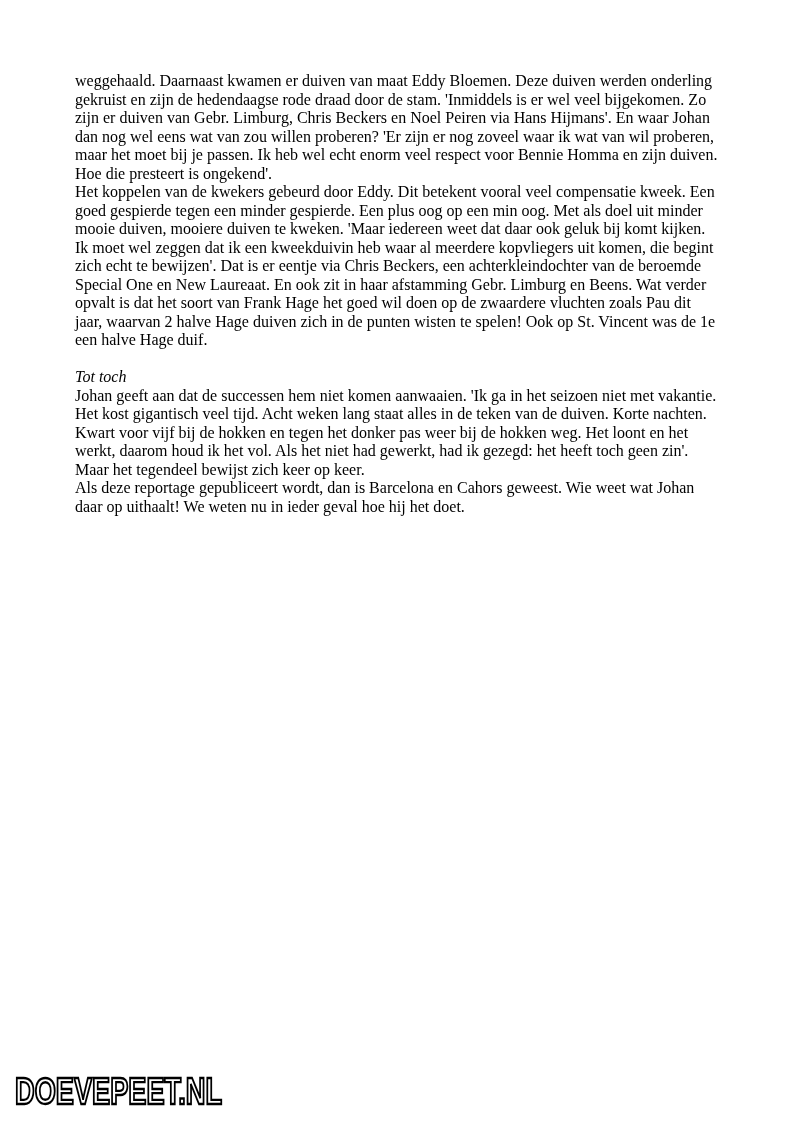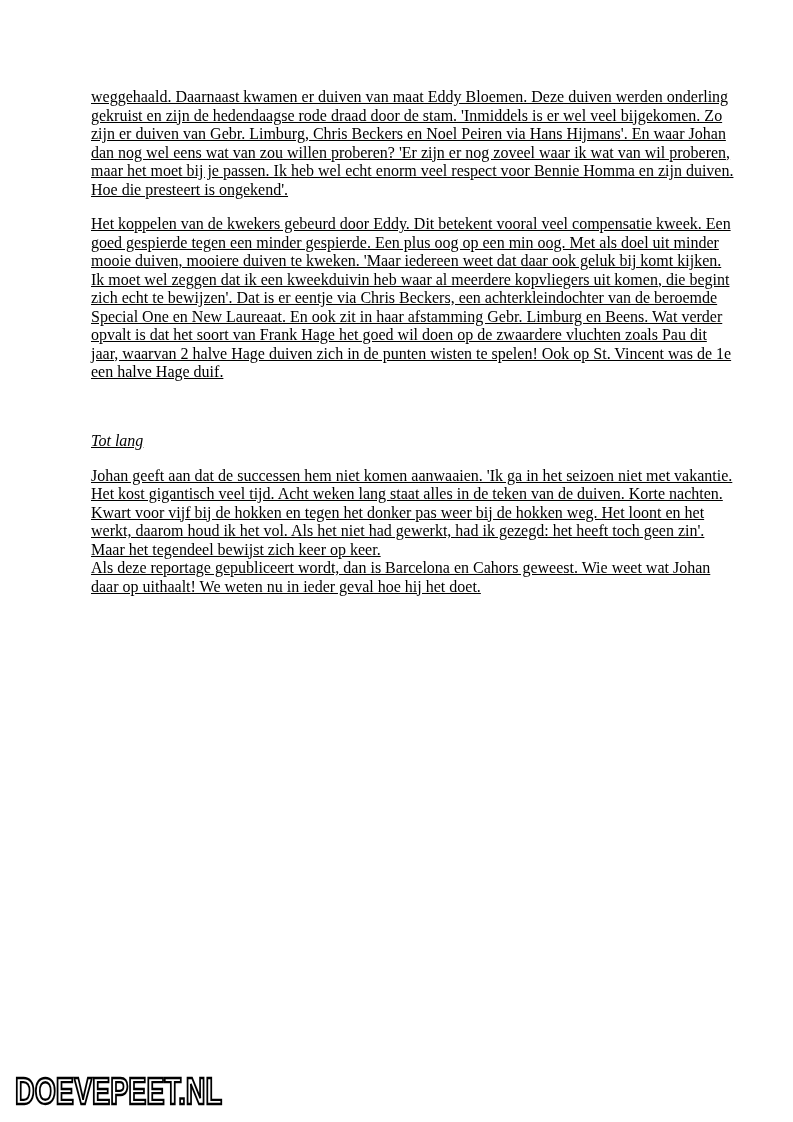--- a/index.html
+++ b/index.html
@@ -18,24 +18,23 @@
   .article {
     position: absolute;
     left: 75px;
     top: 72px;
     width: 700px;
     font-size: 16px;
     line-height: 18.5px;
     text-align: left;
   }
   .article p {
-    margin: 16px;
+    margin: 0;
     padding: 0;
     white-space: pre-line;
-    text-decoration: underline;
   }
   .section-heading {
     font-style: italic;
   }
   .line-gap {
     height: 18.5px;
   }
   .watermark {
     position: absolute;
     left: 13px;
@@ -63,21 +62,21 @@
   <p>Het koppelen van de kwekers gebeurd door Eddy. Dit betekent vooral veel compensatie kweek. Een
 goed gespierde tegen een minder gespierde. Een plus oog op een min oog. Met als doel uit minder
 mooie duiven, mooiere duiven te kweken. 'Maar iedereen weet dat daar ook geluk bij komt kijken.
 Ik moet wel zeggen dat ik een kweekduivin heb waar al meerdere kopvliegers uit komen, die begint
 zich echt te bewijzen'. Dat is er eentje via Chris Beckers, een achterkleindochter van de beroemde
 Special One en New Laureaat. En ook zit in haar afstamming Gebr. Limburg en Beens. Wat verder
 opvalt is dat het soort van Frank Hage het goed wil doen op de zwaardere vluchten zoals Pau dit
 jaar, waarvan 2 halve Hage duiven zich in de punten wisten te spelen! Ook op St. Vincent was de 1e
 een halve Hage duif.</p>
   <div class="line-gap"></div>
-  <p class="section-heading">Tot lang</p>
+  <p class="section-heading">Tot toch</p>
   <p>Johan geeft aan dat de successen hem niet komen aanwaaien. 'Ik ga in het seizoen niet met vakantie.
 Het kost gigantisch veel tijd. Acht weken lang staat alles in de teken van de duiven. Korte nachten.
 Kwart voor vijf bij de hokken en tegen het donker pas weer bij de hokken weg. Het loont en het
 werkt, daarom houd ik het vol. Als het niet had gewerkt, had ik gezegd: het heeft toch geen zin'.
 Maar het tegendeel bewijst zich keer op keer.
 Als deze reportage gepubliceert wordt, dan is Barcelona en Cahors geweest. Wie weet wat Johan
 daar op uithaalt! We weten nu in ieder geval hoe hij het doet.</p>
   <div class="line-gap"></div>
 </div>
 

